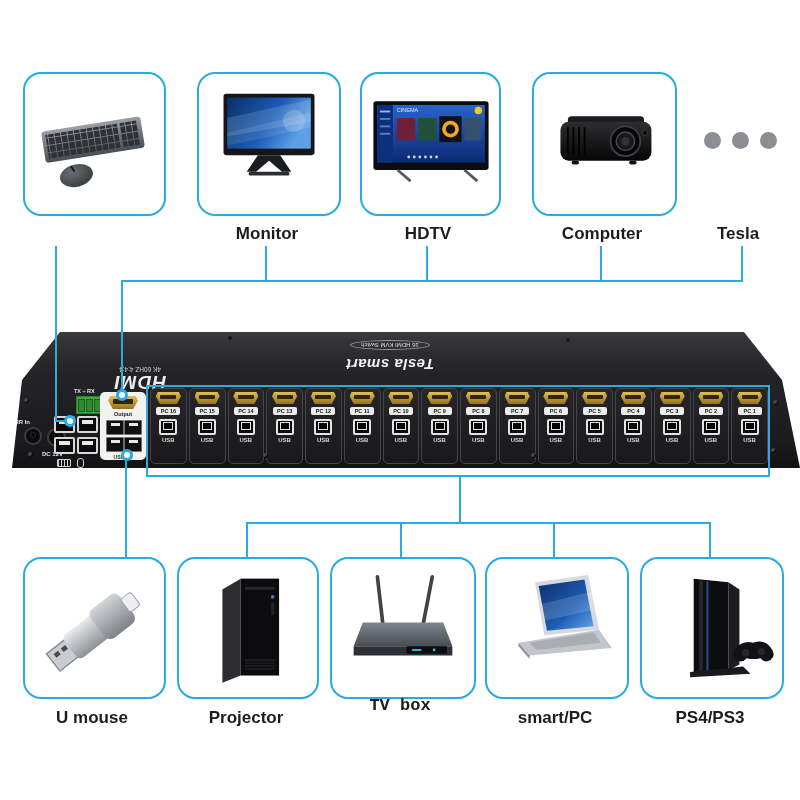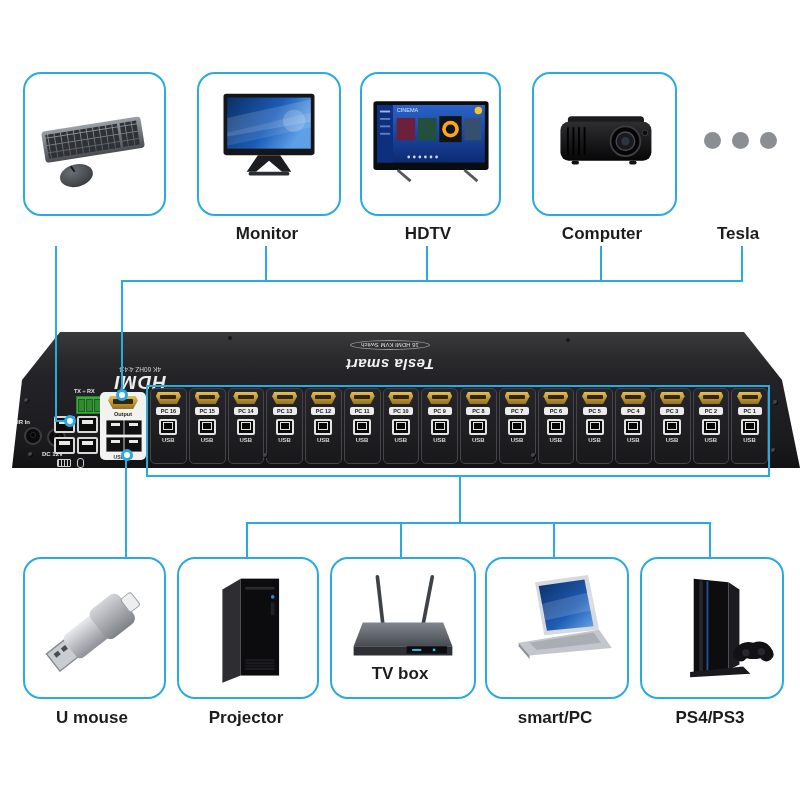--- a/index.html
+++ b/index.html
@@ -550,17 +550,17 @@
       <rect x="64" y="19" width="2" height="99" fill="#2b6fd4" opacity="0.7"></rect>
       <polygon points="46,118 104,112 112,120 46,124" fill="#1a1a1e"></polygon>
       <path d="M96 92 q8-9 19-6 q12-4 19 5 q7 9 0 14 q-6 4-11-2 q-8 2-15 0 q-5 6-11 2 q-7-5-1-13 Z" fill="#121216"></path>
       <circle cx="107" cy="97" r="4" fill="#26262c"></circle>
       <circle cx="124" cy="96" r="4" fill="#26262c"></circle>
     </svg>
   </div>
 
   <div class="dev-label" style="left:92px;top:708px;">U mouse</div>
   <div class="dev-label" style="left:246px;top:708px;">Projector</div>
-  <div class="dev-label" style="left:400px;top:664px;">TV box</div>
+  <div class="dev-label" style="left:400px;top:696px;font-family:Liberation Mono, monospace;">TV box</div>
   <div class="dev-label" style="left:555px;top:708px;">smart/PC</div>
   <div class="dev-label" style="left:710px;top:708px;">PS4/PS3</div>
 
 </div>
 
 </body></html>

